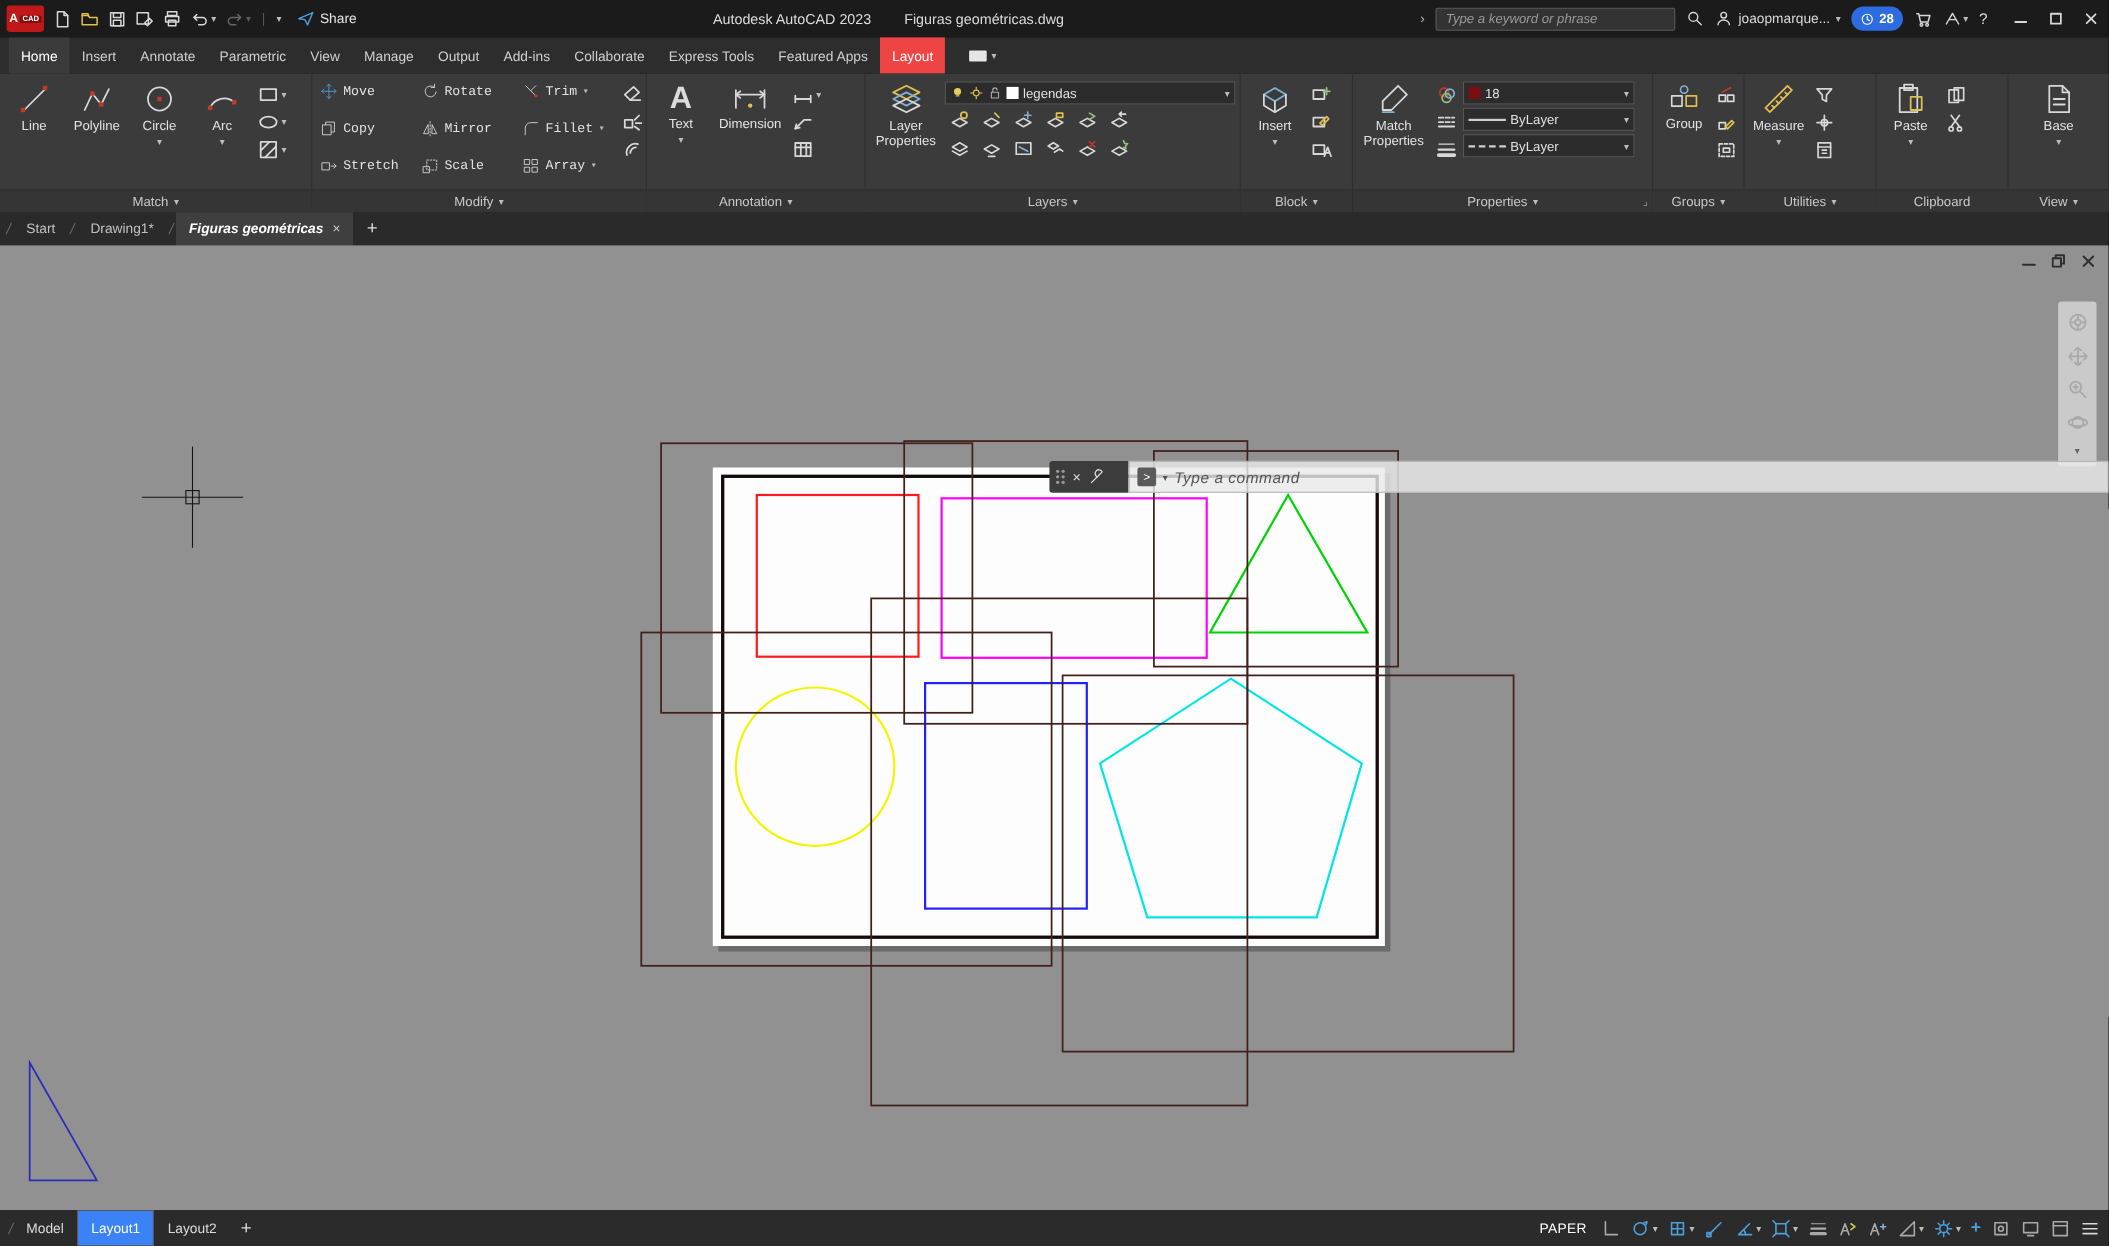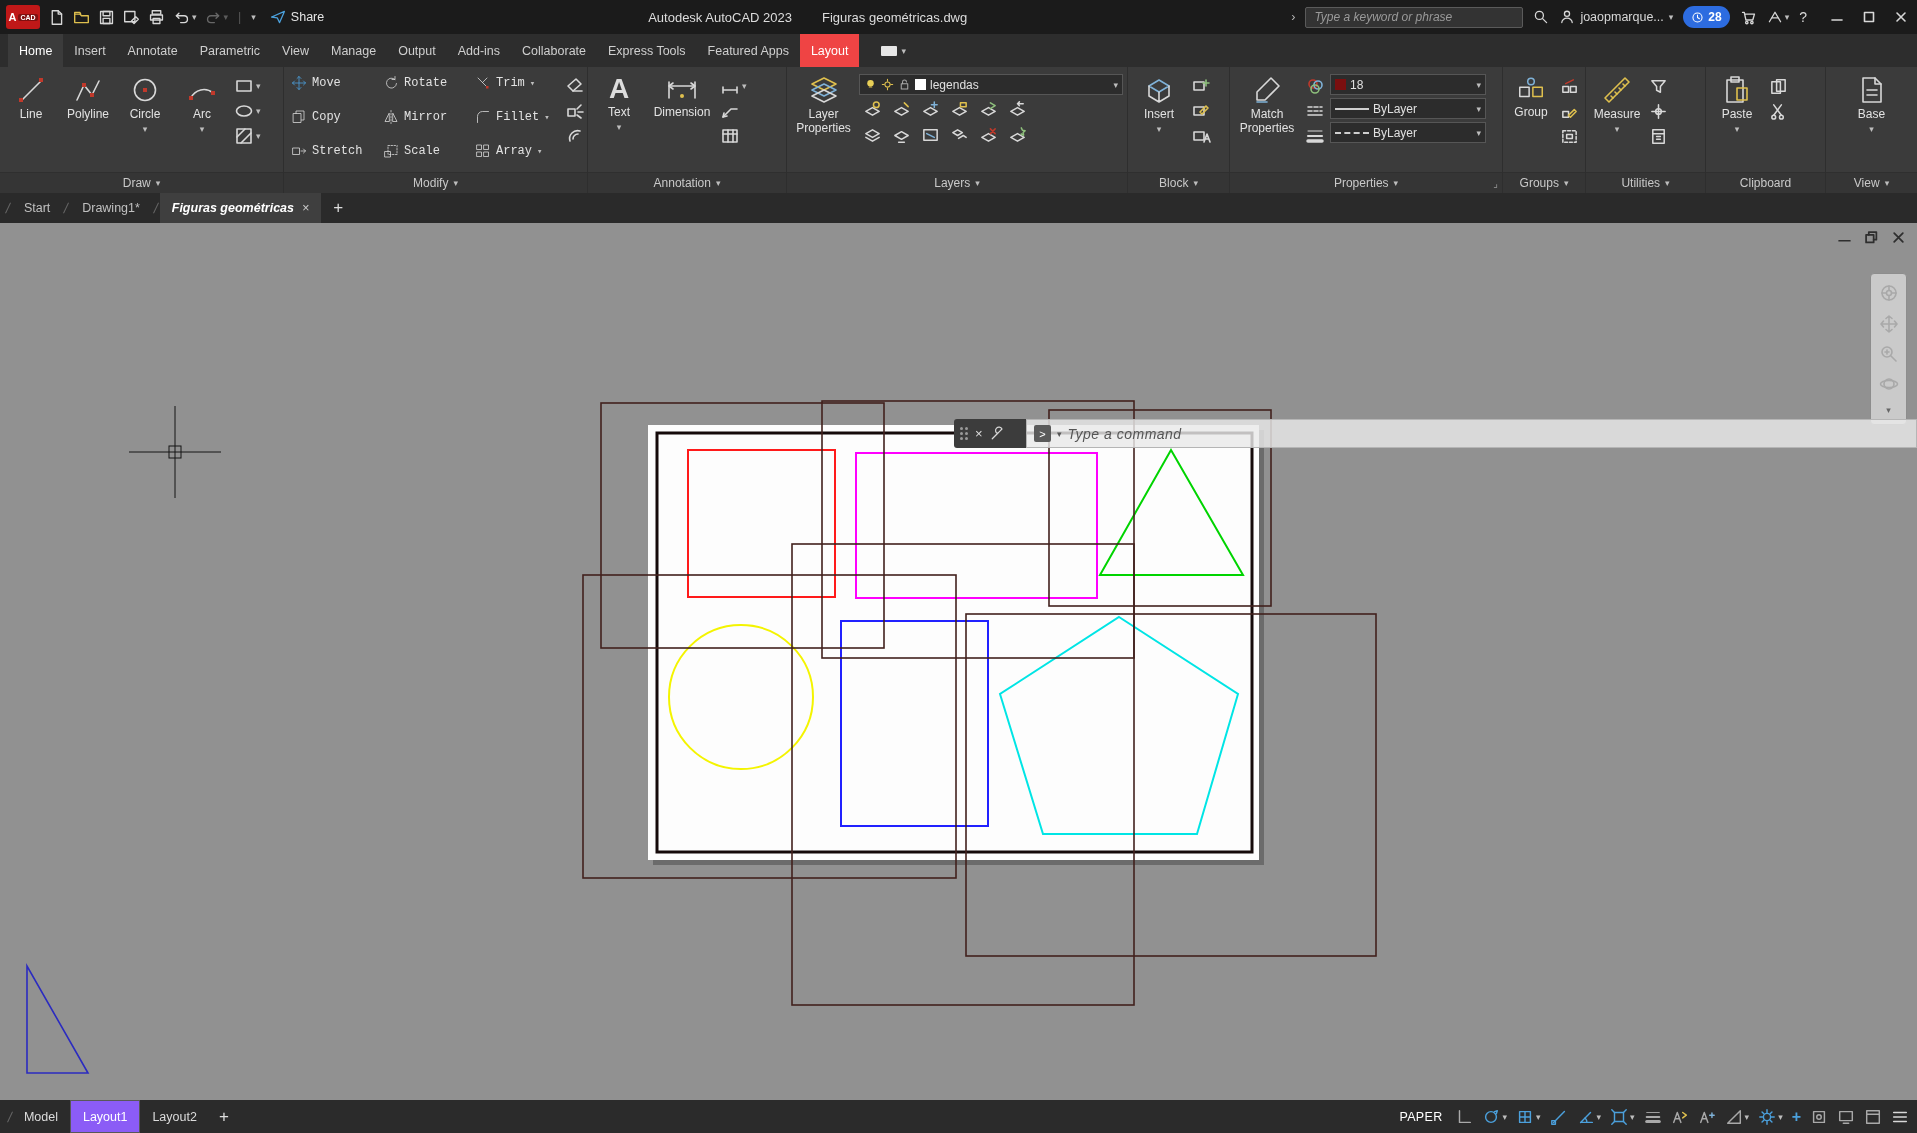--- a/index.html
+++ b/index.html
@@ -72,21 +72,21 @@
   .dots i { width:3px; height:3px; background:#9a9a9a; border-radius:50%; }
   .cmdx { color:#ddd; font-size:13px; }
   .cmdinput { flex:1; background:rgba(233,233,233,.82); border:1px solid #b5b5b5; display:flex; align-items:center; gap:6px; padding:0 7px; }
   .cmdchip { width:17px; height:17px; background:#5a5a5a; border-radius:2px; color:#fff; font-size:11px; display:flex; align-items:center; justify-content:center; }
   .cmdtext { font-style:italic; color:#555; font-size:14px; letter-spacing:.5px; }
   .cmddd { color:#555; font-size:9px; }
 
   
   .statusbar { height:33px; background:#2b2b2b; display:flex; align-items:center; color:#dcdcdc; font-size:12.5px; padding:0 8px; }
   .stab { padding:12px 12px; height:33px; display:flex; align-items:center; }
-  .stab.active { background:#8b5cf6; border:1px solid #585858; color:#fff; }
+  .stab.active { background:#3b82f6; border:1px solid #585858; color:#fff; }
   .s-right { margin-left:auto; display:flex; align-items:center; gap:9px; }
   .sicon { display:flex; align-items:center; gap:2px; }
   .paper-lbl { font-size:12.5px; color:#fff; margin-right:4px; letter-spacing:.3px; }
 
   svg.svgi { fill:none; stroke:#d8d8d8; stroke-width:1.6; stroke-linecap:round; stroke-linejoin:round; }
   svg.blue { stroke:#4ba0dc; }
   svg.gray { stroke:#a9a9a9; }
   svg.dark { stroke:#2e2e2e; }
   svg.yellow { stroke:#dfc04e; }
 </style>
@@ -281,21 +281,21 @@
           <span class="sbtn">
               <svg class="svgi" width="20" height="20" viewBox="0 0 20 20">
                 <rect x="3" y="3" width="14" height="14"></rect>
                 <path d="M3 11 L11 3 M7 17 L17 7"></path>
               </svg>
               <span class="dd">▾</span>
             </span>
         </div>
       </div>
       <div class="plabel">
-          <span>Draw</span>
+          <span>Match</span>
           <span class="dd">▾</span>
         </div>
     </div>
 
     <div class="panel" style="width:304px">
       <div class="pc">
         <div class="midgrid">
           <span class="midbtn">
               <svg class="svgi blue" width="16" height="16" viewBox="0 0 32 32">
                 <path d="M16 3 v26 M3 16 h26 M12 7 l4 -4 4 4 M12 25 l4 4 4 -4 M7 12 l-4 4 4 4 M25 12 l4 4 -4 4"></path>

